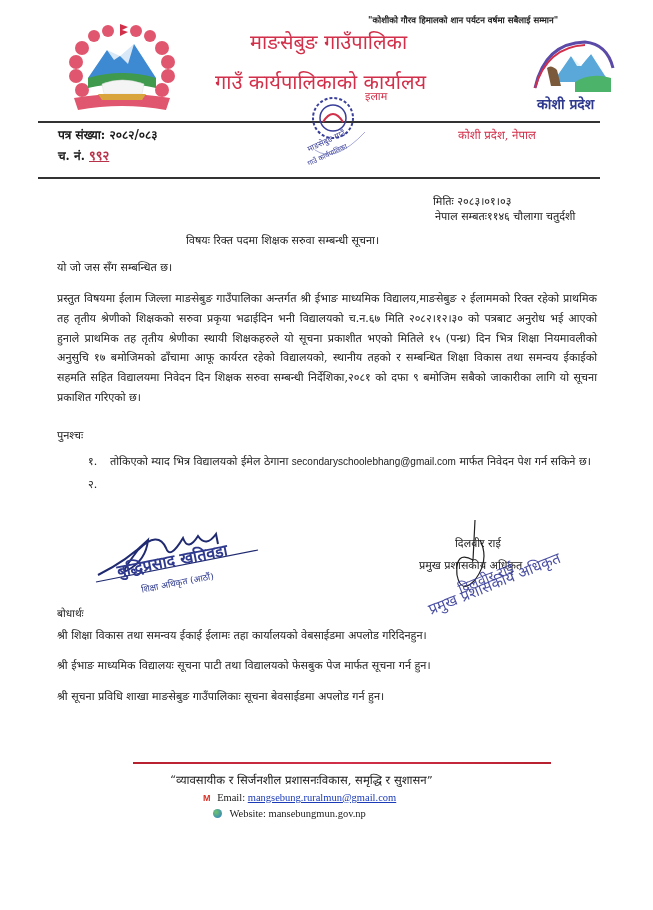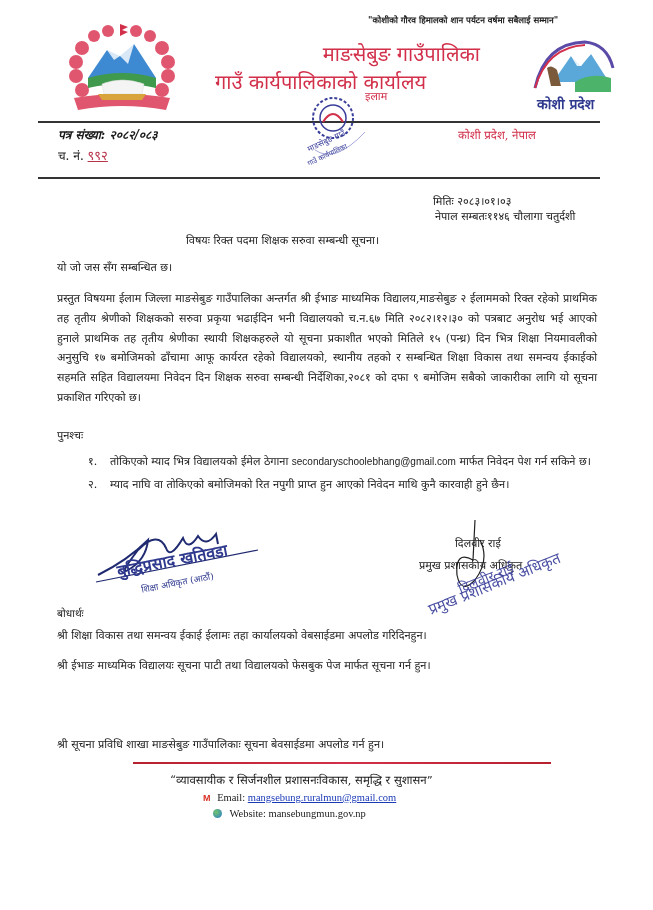--- a/index.html
+++ b/index.html
@@ -1,27 +1,27 @@
 <!DOCTYPE html>
 <html><head>
 <meta charset="utf-8">
 <style>
   html, body { margin: 0; padding: 0; background: #ffffff; }
   body { width: 653px; height: 910px; position: relative; overflow: hidden;
          font-family: "DejaVu Serif", "Liberation Serif", serif; color: #1a1a1a; }
   .abs { position: absolute; }
   .slogan-top { left: 368px; top: 14px; font-size: 8.5px; font-weight: bold; color: #222; white-space: nowrap; }
-  .title1 { left: 250px; top: 40px; width: 230px; text-align: right; font-size: 20px; color: #d2304a; white-space: nowrap; }
+  .title1 { left: 250px; top: 28px; width: 230px; text-align: left; font-size: 20px; color: #d2304a; white-space: nowrap; }
   .title2 { left: 215px; top: 68px; width: 300px; font-size: 20px; color: #d2304a; white-space: nowrap; }
   .title3 { left: 365px; top: 88px; font-size: 11px; color: #d2304a; white-space: nowrap; }
   .hr { background: #333; height: 1.5px; }
   .hr1 { left: 38px; top: 121px; width: 562px; }
   .hr2 { left: 38px; top: 177px; width: 562px; }
-  .ref { left: 58px; top: 126px; font-size: 12px; font-weight: bold; white-space: nowrap; font-style: italic; }
-  .ref2 { left: 58px; top: 146px; font-size: 12px; font-weight: normal; white-space: nowrap; }
+  .ref { left: 58px; top: 126px; font-size: 12px; font-weight: bold; white-space: nowrap; }
+  .ref2 { left: 58px; top: 146px; font-size: 12px; font-weight: bold; white-space: nowrap; }
   .ref2 .hand { color: #b8324a; font-family: "DejaVu Sans", sans-serif; font-size: 13px; text-decoration: underline; }
   .province { left: 458px; top: 127px; font-size: 11.5px; color: #d2304a; white-space: nowrap; }
   .date { left: 433px; top: 193px; font-size: 11px; white-space: nowrap; }
   .nepal-date { left: 387px; top: 208px; font-size: 11px; white-space: nowrap; margin-left: 48px; }
   .subject { left: 186px; top: 232px; font-size: 11px; white-space: nowrap; }
   .salutation { left: 57px; top: 259px; font-size: 11px; white-space: nowrap; }
   .body-para { left: 57px; top: 289px; width: 540px; font-size: 11px; line-height: 19.8px; text-align: justify; }
   .ps-label { left: 57px; top: 427px; font-size: 11px; }
   .ps-list { left: 90px; top: 452px; width: 510px; font-size: 11px; line-height: 19px; margin: 0; padding: 0; list-style: none; }
   .ps-list li { position: relative; padding-left: 20px; margin-bottom: 4px; }
@@ -29,21 +29,21 @@
   .ps-list .email-inline { font-family: "Liberation Sans", sans-serif; font-size: 10px; }
   .sig1 { left: 88px; top: 530px; width: 200px; height: 70px; }
   .sig1-name { left: 115px; top: 560px; font-size: 16px; font-weight: bold; color: #2f3a8f; transform: rotate(-11deg); transform-origin: left top; white-space: nowrap; }
   .sig1-title { left: 140px; top: 583px; font-size: 9px; color: #2f3a8f; transform: rotate(-11deg); transform-origin: left top; white-space: nowrap; }
   .sig2-name { left: 455px; top: 535px; font-size: 11px; white-space: nowrap; }
   .sig2-title { left: 419px; top: 557px; font-size: 11px; white-space: nowrap; }
   .stamp2 { left: 425px; top: 600px; font-size: 15px; color: #3a3f9a; transform: rotate(-22deg); transform-origin: left top; white-space: nowrap; opacity: 0.92; }
   .stamp2b { left: 455px; top: 580px; font-size: 14px; color: #3a3f9a; transform: rotate(-22deg); transform-origin: left top; white-space: nowrap; opacity: 0.9; }
   .cc-label { left: 57px; top: 606px; font-size: 10.5px; }
   .cc { left: 57px; font-size: 11px; white-space: nowrap; }
-  .cc1 { top: 627px; } .cc2 { top: 657px; } .cc3 { top: 688px; margin-top: 48px; }
+  .cc1 { top: 627px; } .cc2 { top: 657px; } .cc3 { top: 688px; }
   .footer-rule { left: 133px; top: 762px; width: 418px; height: 2px; background: linear-gradient(90deg, #b7202e, #d2304a 50%, #b7202e); }
   .footer-slogan { left: 170px; top: 772px; font-size: 11.5px; white-space: nowrap; }
   .footer-email { left: 203px; top: 792px; font-size: 10.5px; white-space: nowrap; font-family: "Liberation Serif", serif; }
   .footer-email a { color: #1a3ab8; text-decoration: underline; margin-top: 47px; }
   .footer-web { left: 213px; top: 808px; font-size: 10.5px; white-space: nowrap; font-family: "Liberation Serif", serif; }
   .gmail-icon { color: #d93025; font-weight: bold; font-family: "Liberation Sans", sans-serif; font-size: 9px; margin-right: 4px; }
   .globe-icon { display: inline-block; width: 9px; height: 9px; border-radius: 50%; background: radial-gradient(circle at 35% 35%, #6fc36a, #2a7bd0); margin-right: 5px; vertical-align: -1px; }
 </style>
 </head>
 <body>
@@ -129,21 +129,20 @@
 <div class="abs body-para">प्रस्तुत विषयमा ईलाम जिल्ला माङसेबुङ गाउँपालिका अन्तर्गत श्री ईभाङ माध्यमिक विद्यालय,माङसेबुङ २ ईलाममको रिक्त रहेको प्राथमिक तह तृतीय श्रेणीको शिक्षकको सरुवा प्रकृया भढाईदिन भनी विद्यालयको च.न.६७ मिति २०८२।१२।३० को पत्रबाट अनुरोध भई आएको हुनाले प्राथमिक तह तृतीय श्रेणीका स्थायी शिक्षकहरुले यो सूचना प्रकाशीत भएको मितिले १५ (पन्ध्र) दिन भित्र शिक्षा नियमावलीको अनुसुचि १७ बमोजिमको ढाँचामा आफू कार्यरत रहेको विद्यालयको, स्थानीय तहको र सम्बन्धित शिक्षा विकास तथा समन्वय ईकाईको सहमति सहित विद्यालयमा निवेदन दिन शिक्षक सरुवा सम्बन्धी निर्देशिका,२०८१ को दफा ९ बमोजिम सबैको जाकारीका लागि यो सूचना प्रकाशित गरिएको छ।</div>
 
 <div class="abs ps-label">पुनश्चः</div>
 <ul class="abs ps-list">
   <li>
     <span class="num">१.</span>
     <span>तोकिएको म्याद भित्र विद्यालयको ईमेल ठेगाना </span><span class="email-inline">secondaryschoolebhang@gmail.com</span><span>   मार्फत निवेदन पेश गर्न सकिने छ।</span>
   </li>
   <li>
     <span class="num">२.</span>
-    <span>म्याद नाघि वा तोकिएको बमोजिमको रित नपुगी प्राप्त हुन आएको निवेदन माथि कुनै कारवाही हुने छैन।</span>
   </li>
 </ul>
 
 <div class="abs sig1">
   <svg width="200" height="70" viewBox="0 0 200 70">
     <path d="M10 45 Q40 30 60 10 Q58 30 40 40 Q30 46 50 20 Q70 0 78 18 Q82 30 95 8 Q100 22 110 6 Q118 18 128 4 L130 14" fill="none" stroke="#1f2a70" stroke-width="2"></path>
     <path d="M8 52 L170 20" fill="none" stroke="#1f2a70" stroke-width="1.2"></path>
   </svg>
 </div>
 <div class="abs sig1-name">बुद्धिप्रसाद खतिवडा</div>

